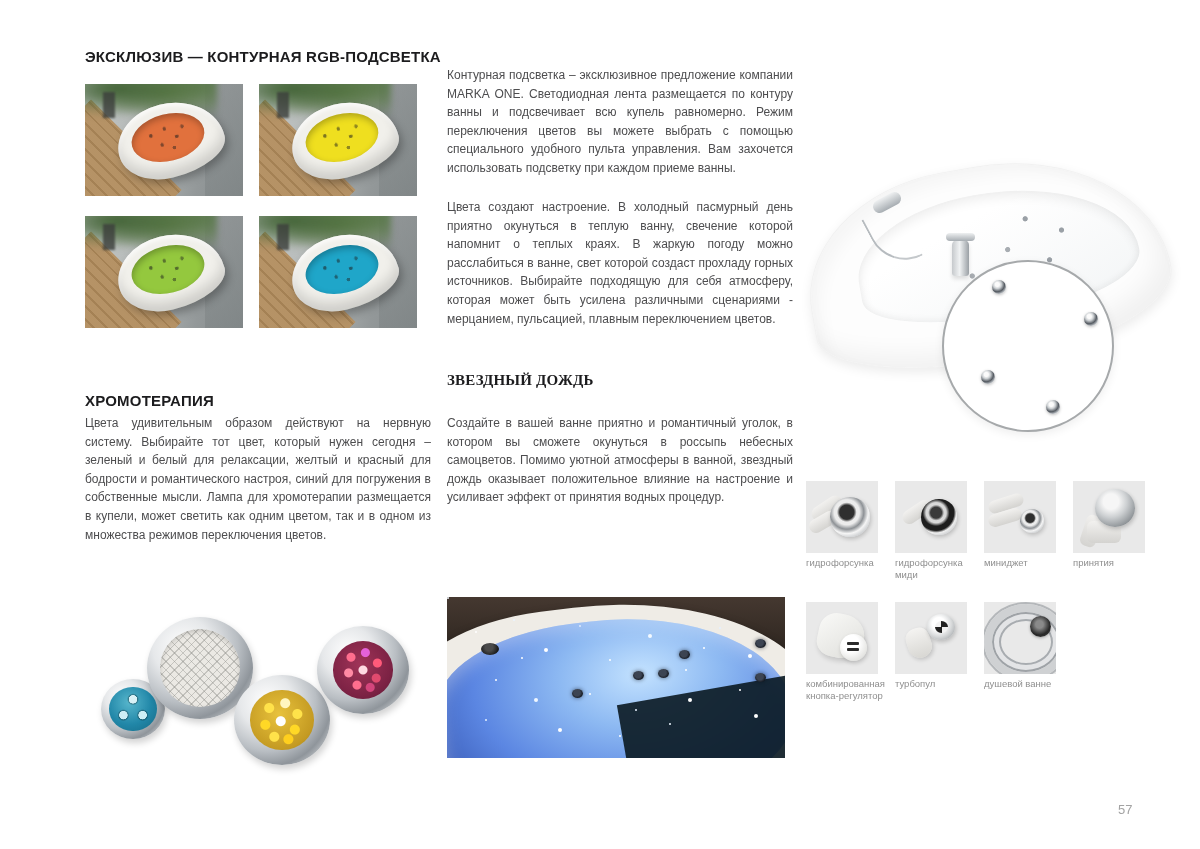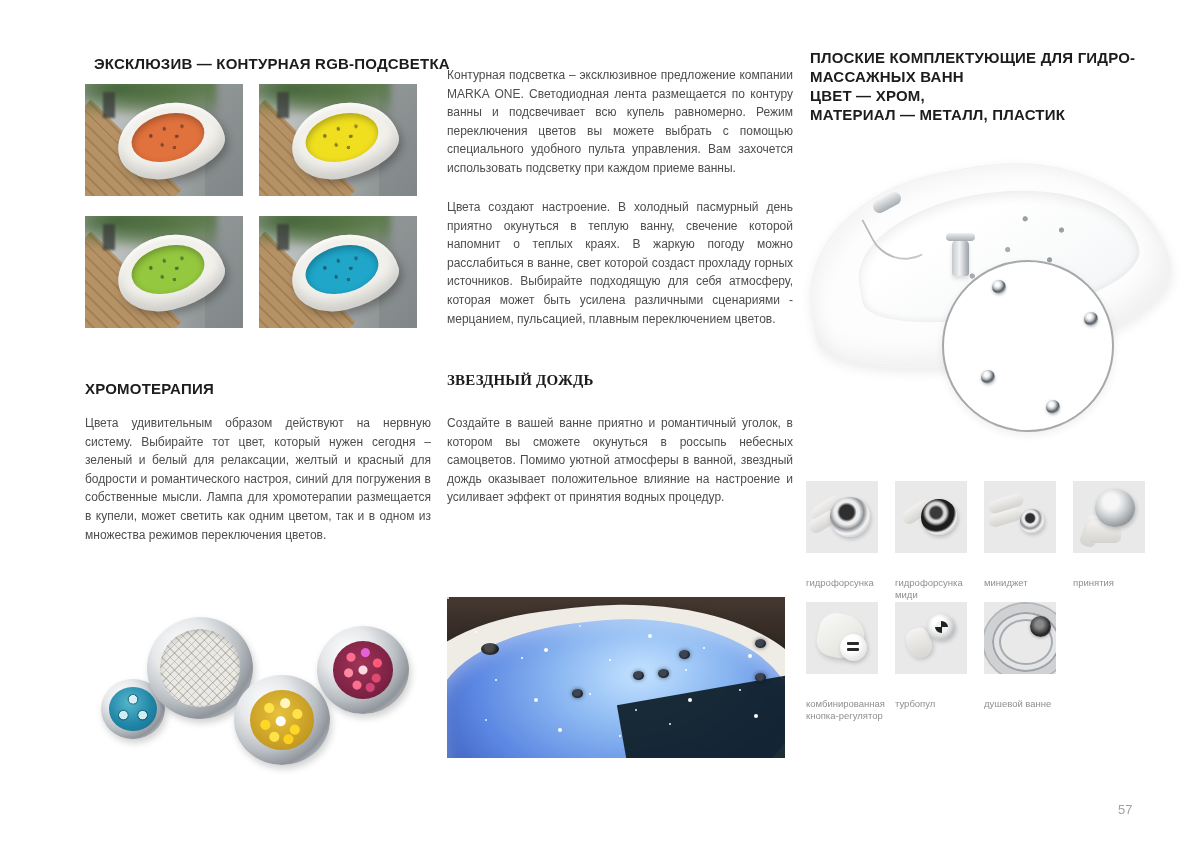--- a/index.html
+++ b/index.html
@@ -140,21 +140,21 @@
                background:#ffffff; border:2px solid #a6a9ab; box-shadow:0 3px 10px rgba(0,0,0,.07); }
   .mg-jet { position:absolute; width:14px; height:14px; border-radius:50%;
             background:radial-gradient(circle at 38% 32%, #fbfbfb 0 16%, #ccd0d3 32%, #565c63 56%, #aeb3b8 72%, #eceeef 88%);
             box-shadow:0 1px 3px rgba(0,0,0,.25); }
 
   
   .prod-grid { position:absolute; left:806px; top:481px; display:grid;
                grid-template-columns:repeat(4,72px); column-gap:17px; grid-auto-rows:121px; }
   .prod { position:relative; }
   .p-img { position:relative; width:72px; height:72px; background:#e9e9e9; overflow:hidden; }
-  .p-label { margin-top:24px; width:88px; font-size:9.5px; line-height:1.3; color:#8f8f8f; }
+  .p-label { margin-top:4px; width:88px; font-size:9.5px; line-height:1.3; color:#8f8f8f; }
 
   .pipe { position:absolute; background:linear-gradient(180deg,#f2f1ef,#d4d3d0); border-radius:8px; }
   .c-ring { position:absolute; border-radius:50%;
             background:radial-gradient(circle at 42% 38%, #2f2f2f 0 21%, #ececec 29% 37%, #8e9296 50%, #f5f5f5 63%, #c2c5c8 79%, #ffffff 92%);
             box-shadow:1px 2px 4px rgba(0,0,0,.2); }
   .pv2 .c-ring { background:radial-gradient(circle at 42% 38%, #3a3a3a 0 18%, #d9d9d9 26% 33%, #1d1d1d 44% 58%, #efefef 66%, #bfc2c5 82%, #fff 94%); }
   .cap-chrome { position:absolute; border-radius:50%;
                 background:radial-gradient(circle at 40% 33%, #f6f6f6 0 22%, #cdd0d2 45%, #8d9296 76%, #dcdedf 92%);
                 box-shadow:1px 2px 4px rgba(0,0,0,.22); }
   .gold-stick { position:absolute; left:16px; top:26px; width:40px; height:13px; border-radius:3px;
@@ -179,21 +179,21 @@
   .hose-conn { position:absolute; right:5px; top:14px; width:21px; height:21px; border-radius:50%;
                background:radial-gradient(circle at 45% 40%, #8a8a8a 0 22%, #262626 62%, #4e4e4e 100%); box-shadow:0 1px 3px rgba(0,0,0,.3); }
 
   .page-num { position:absolute; left:1118px; top:802px; font-size:13px; color:#a3a3a3; }
 </style>
 </head>
 <body>
 
 <div class="page">
 
-  <h2 class="sec-title" style="left:85px; top:55px;margin-left:9px;">ЭКСКЛЮЗИВ — КОНТУРНАЯ RGB-ПОДСВЕТКА</h2>
+  <h2 class="sec-title" style="left:85px; top:48px;">ЭКСКЛЮЗИВ — КОНТУРНАЯ RGB-ПОДСВЕТКА</h2>
 
   <div class="tub-grid">
     <div class="tub-tile">
       <div class="tile-band"></div>
       <div class="wood"></div>
       <div class="plant"></div>
       <div class="pot"></div>
       <div class="tub-body"></div>
       <div class="tub-water" style="background: rgb(225, 113, 61);"></div>
     </div>
@@ -216,21 +216,21 @@
     <div class="tub-tile">
       <div class="tile-band"></div>
       <div class="wood"></div>
       <div class="plant"></div>
       <div class="pot"></div>
       <div class="tub-body"></div>
       <div class="tub-water" style="background: rgb(31, 166, 201);"></div>
     </div>
   </div>
 
-  <h2 class="sec-title" style="left:85px; top:380px;">ХРОМОТЕРАПИЯ</h2>
+  <h2 class="sec-title" style="left:85px; top:392px;">ХРОМОТЕРАПИЯ</h2>
   <p class="body-text" style="left:85px; top:414px; width:346px;">Цвета удивительным образом действуют на нервную систему. Выбирайте тот цвет, который нужен сегодня – зеленый и белый для релаксации, желтый и красный для бодрости и романтического настроя, синий для погружения в собственные мысли. Лампа для хромотерапии размещается в купели, может светить как одним цветом, так и в одном из множества режимов переключения цветов.</p>
 
   <div class="lamps">
     <div class="lamp ring-chrome l1">
         <div class="face"></div>
       </div>
     <div class="lamp ring-chrome l2">
         <div class="face"></div>
       </div>
     <div class="lamp ring-chrome l3">
@@ -255,26 +255,20 @@
     <div class="ss-stars"></div>
     <div class="ss-knob"></div>
     <div class="ss-jet" style="left:125px; top:92px;"></div>
     <div class="ss-jet" style="left:186px; top:74px;"></div>
     <div class="ss-jet" style="left:211px; top:72px;"></div>
     <div class="ss-jet" style="left:232px; top:53px;"></div>
     <div class="ss-jet" style="left:308px; top:42px;"></div>
     <div class="ss-jet" style="left:308px; top:76px;"></div>
   </div>
 
-  <div class="sec-title" style="left:810px; top:48px; line-height:19px;">
-    <div>ПЛОСКИЕ КОМПЛЕКТУЮЩИЕ ДЛЯ ГИДРО-</div>
-    <div>МАССАЖНЫХ ВАНН</div>
-    <div>ЦВЕТ — ХРОМ,</div>
-    <div>МАТЕРИАЛ — МЕТАЛЛ, ПЛАСТИК</div>
-  </div>
 
   <div class="big-tub">
     <div class="bt-rim"></div>
     <div class="bt-basin"></div>
     <div class="bt-shower"></div>
     <div class="bt-faucet"></div>
     <div class="magnifier">
       <div class="mg-jet" style="left:48px; top:18px;"></div>
       <div class="mg-jet" style="left:140px; top:50px;"></div>
       <div class="mg-jet" style="left:37px; top:108px;"></div>

